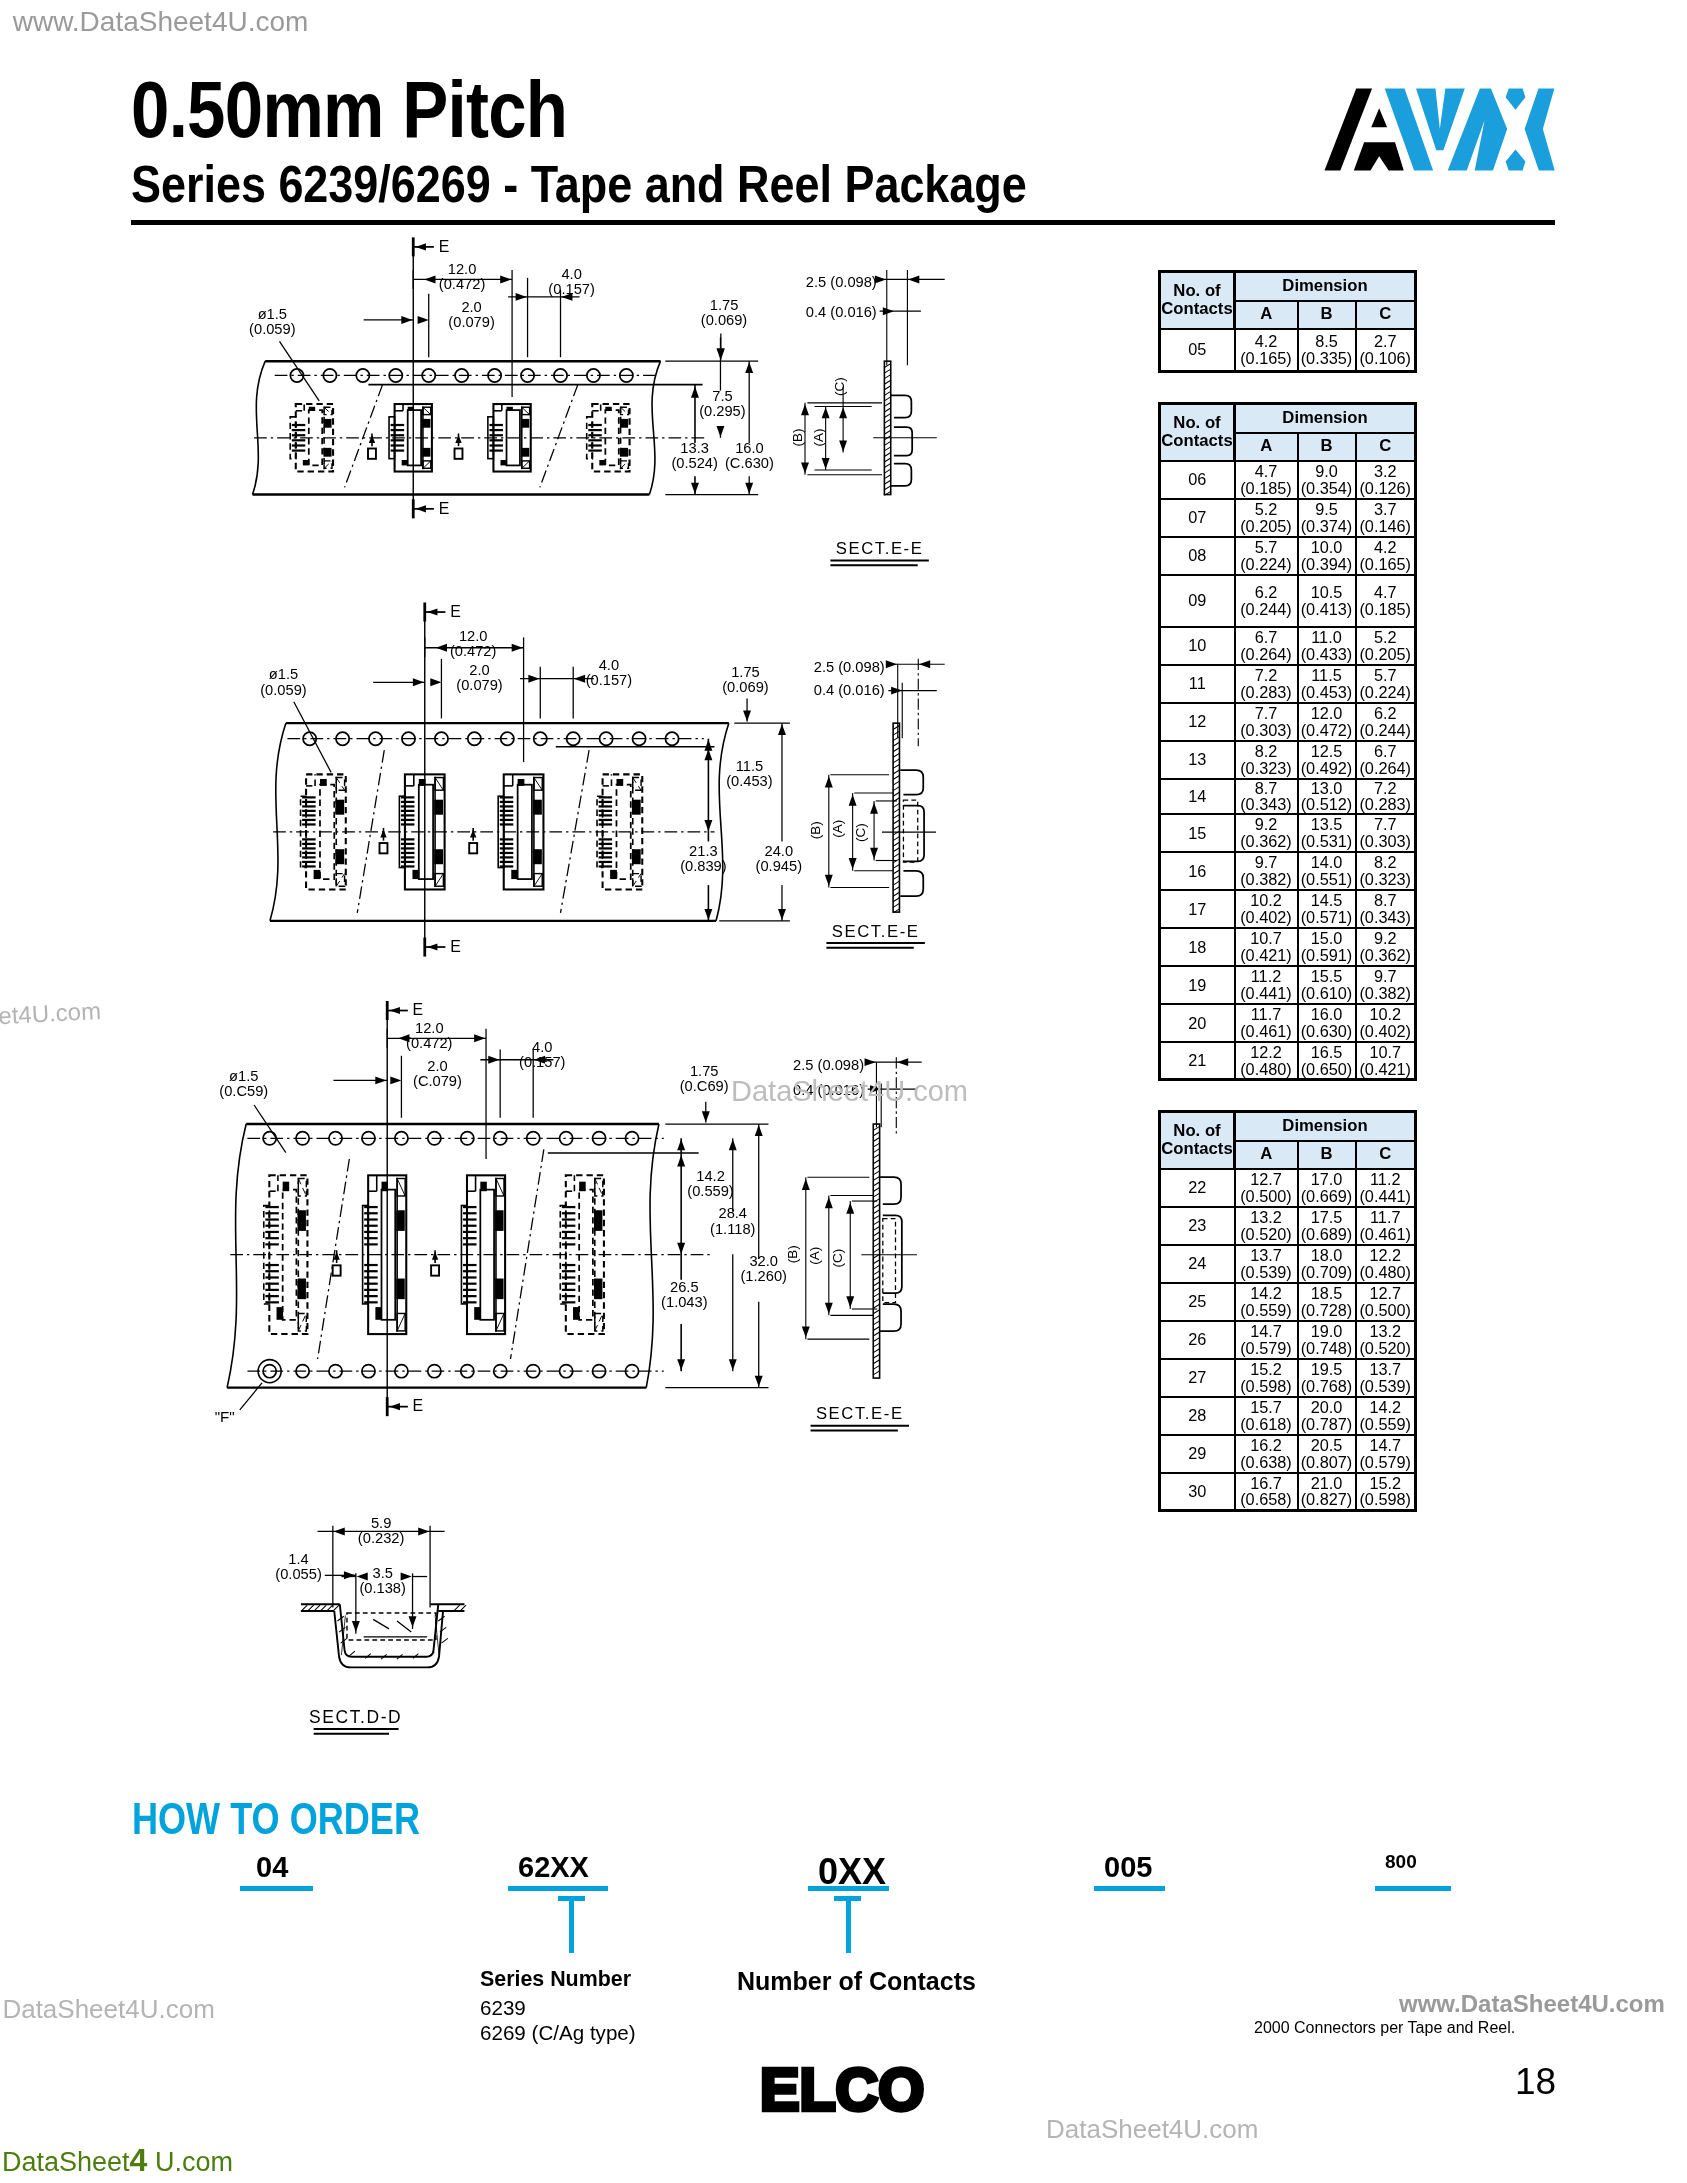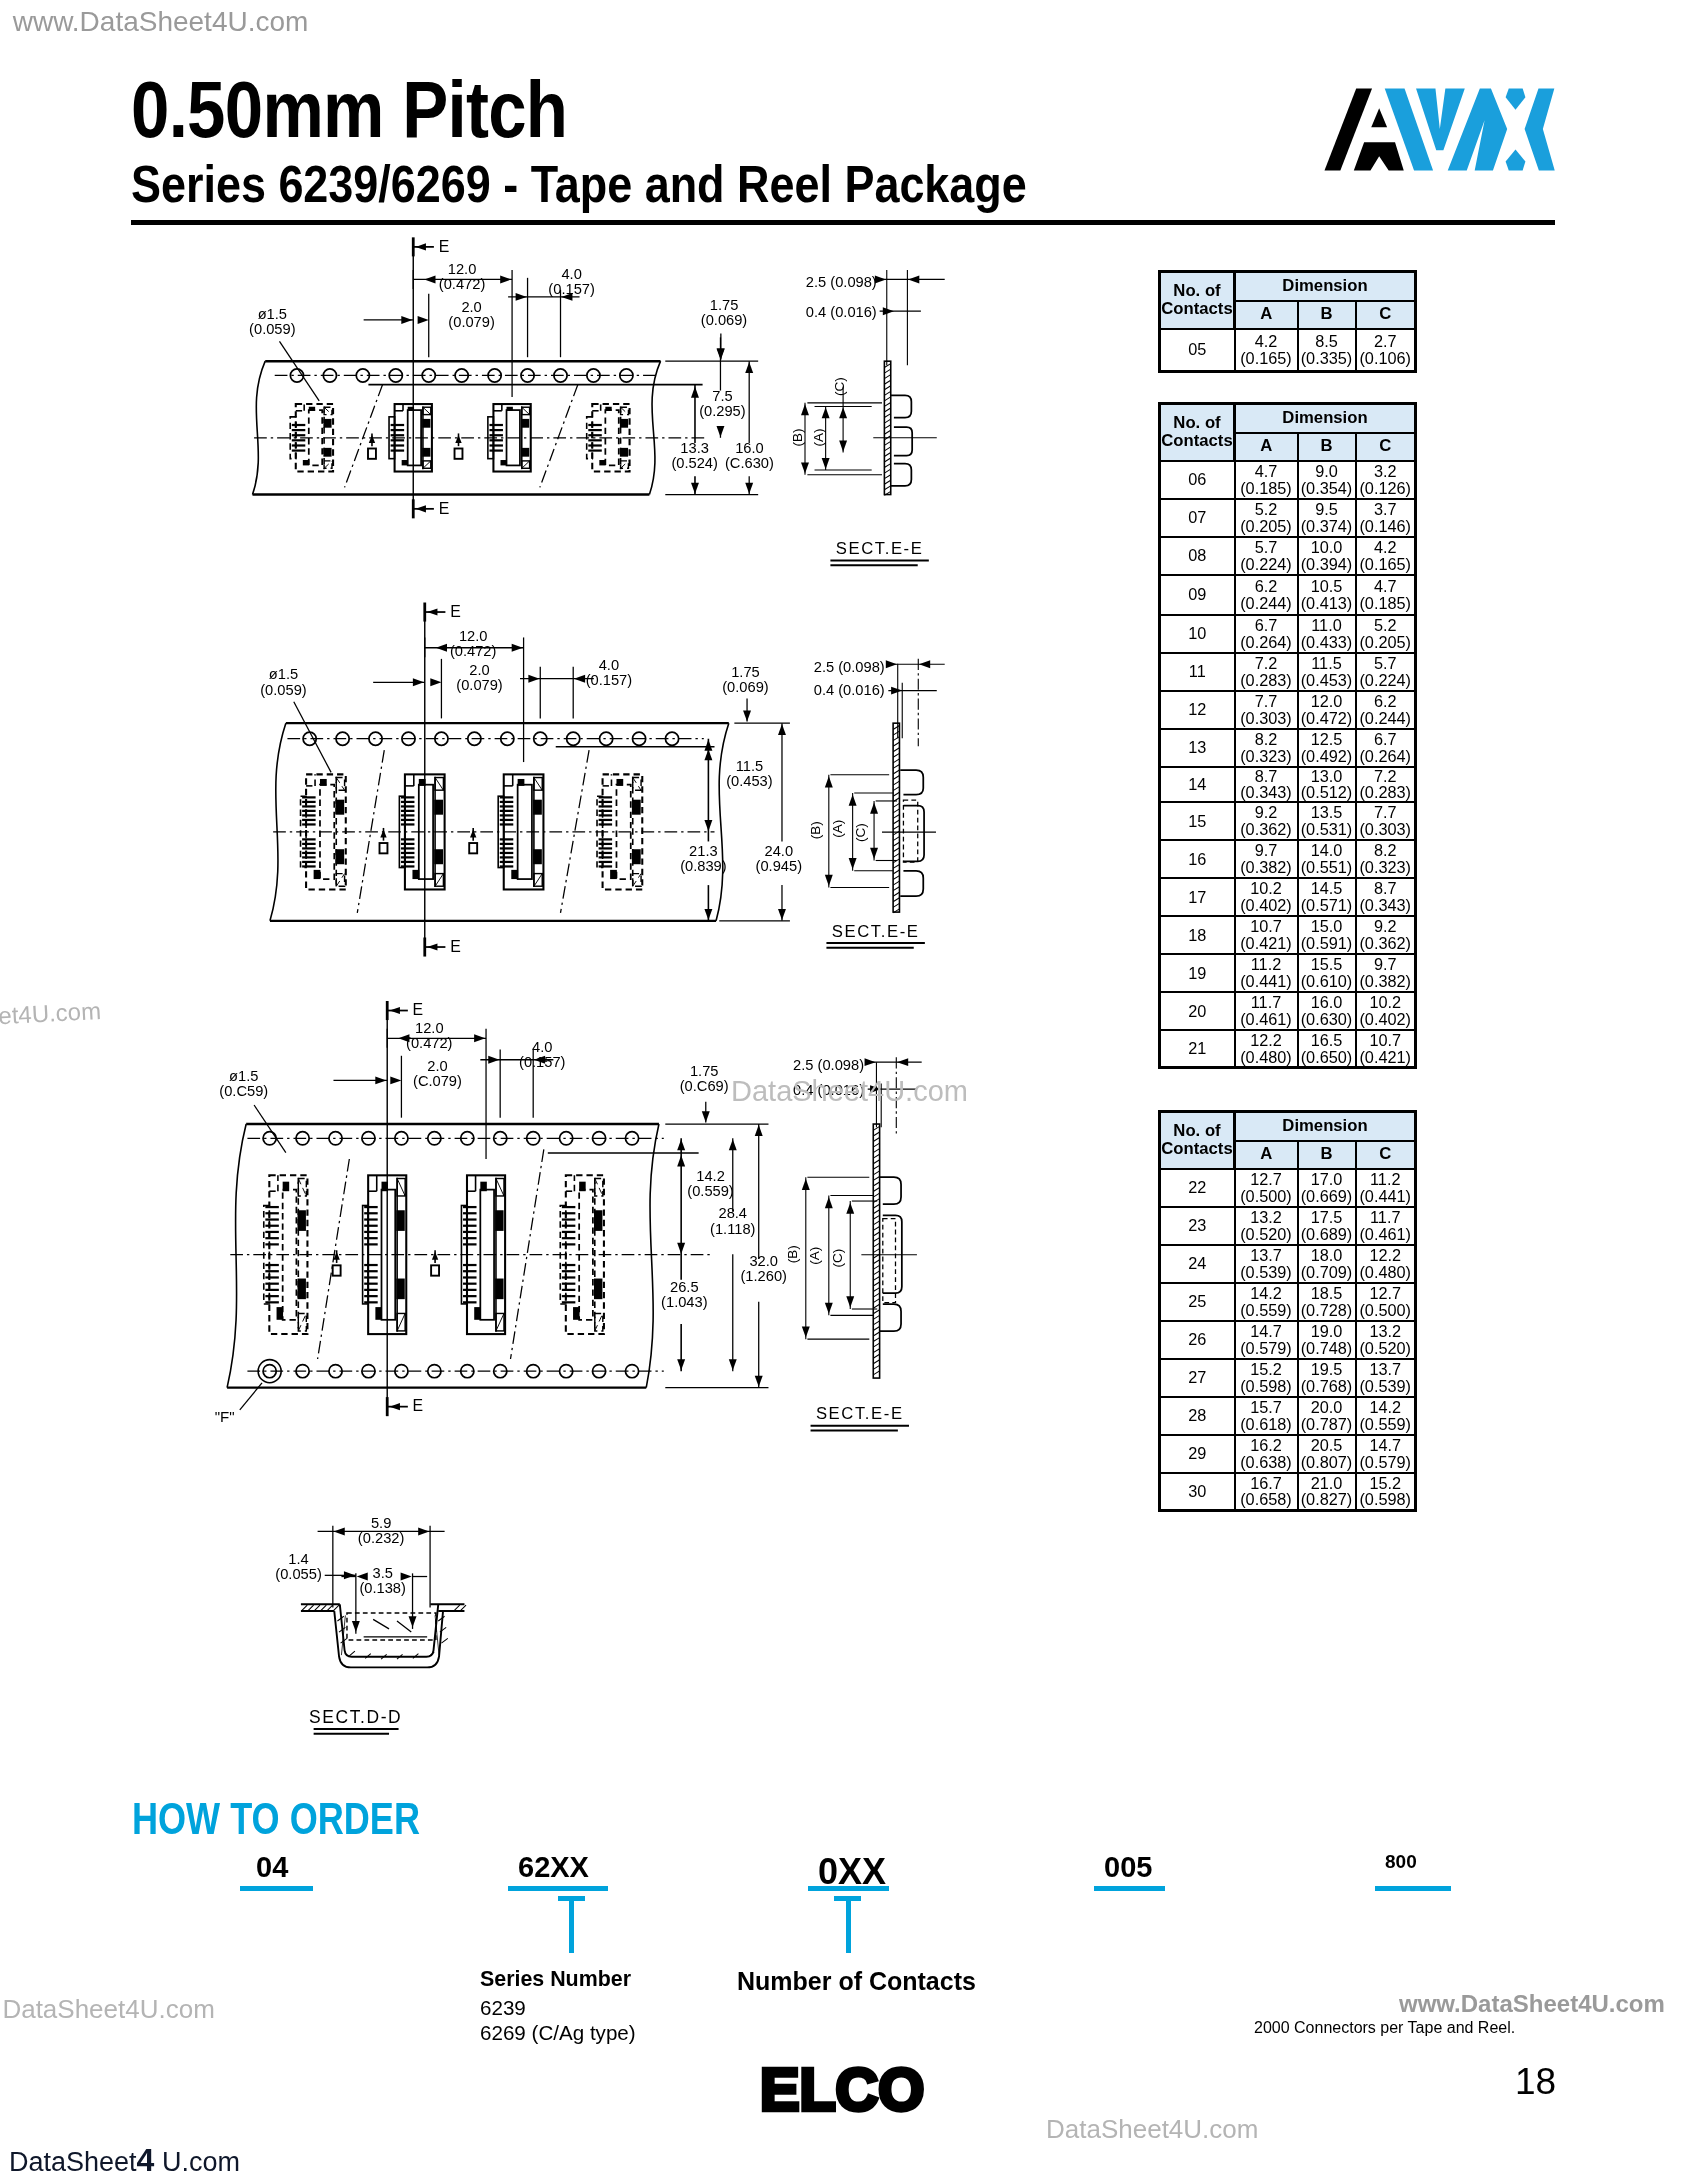--- a/index.html
+++ b/index.html
@@ -917,21 +917,21 @@
         <td>5.2<br>(0.205)</td>
         <td>9.5<br>(0.374)</td>
         <td>3.7<br>(0.146)</td>
       </tr>
 <tr style="height:38px">
         <td class="n">08</td>
         <td>5.7<br>(0.224)</td>
         <td>10.0<br>(0.394)</td>
         <td>4.2<br>(0.165)</td>
       </tr>
-<tr style="height:40px">
+<tr style="height:52px">
         <td class="n">09</td>
         <td>6.2<br>(0.244)</td>
         <td>10.5<br>(0.413)</td>
         <td>4.7<br>(0.185)</td>
       </tr>
 <tr style="height:38px">
         <td class="n">10</td>
         <td>6.7<br>(0.264)</td>
         <td>11.0<br>(0.433)</td>
         <td>5.2<br>(0.205)</td>
@@ -1105,13 +1105,13 @@
 <div class="abs" style="left:1254px;top:2019px;font-size:16px">2000 Connectors per Tape and Reel.</div>
 
 <svg class="abs" style="left:756px;top:2061px" width="191" height="60" viewBox="0 0 240 76">
 <text x="4" y="62" font-family="Liberation Sans, sans-serif" font-size="75" font-weight="bold" letter-spacing="0" stroke="#000" stroke-width="5.5">ELCO</text>
 </svg>
 
 <div class="abs" style="left:1515px;top:2061px;font-size:37px">18</div>
 
 <div class="abs" style="left:2.4px;top:1994px;font-size:26px;color:#b4b4b4">DataSheet4U.com</div>
 <div class="abs" style="left:1046px;top:2114px;font-size:26px;color:#b4b4b4">DataSheet4U.com</div>
-<div class="abs" style="left:9px;top:2142px;font-size:27px;color:#0f172a">DataSheet<span style="font-size:32px;font-weight:bold">4</span> U.com</div>
+<div class="abs" style="left:2px;top:2142px;font-size:27px;color:#4d7c0f">DataSheet<span style="font-size:32px;font-weight:bold">4</span> U.com</div>
 
 </body></html>

